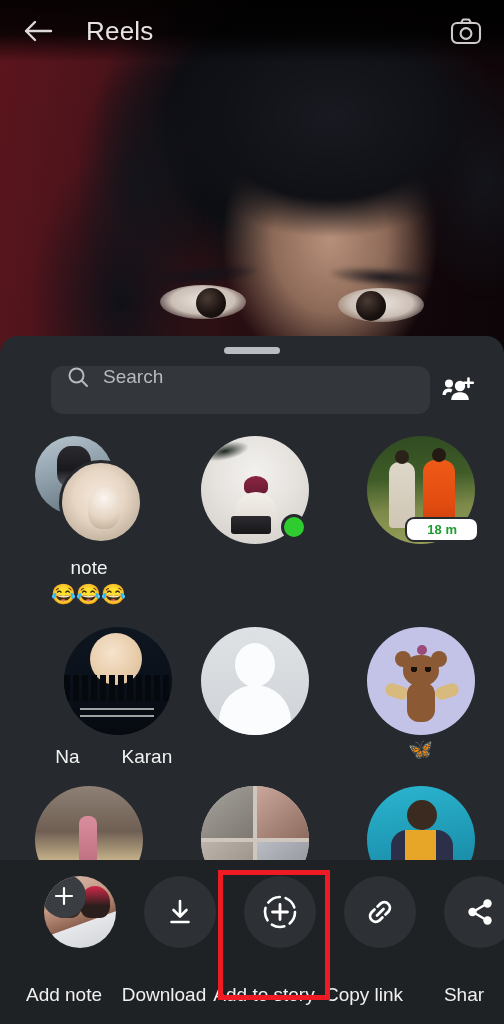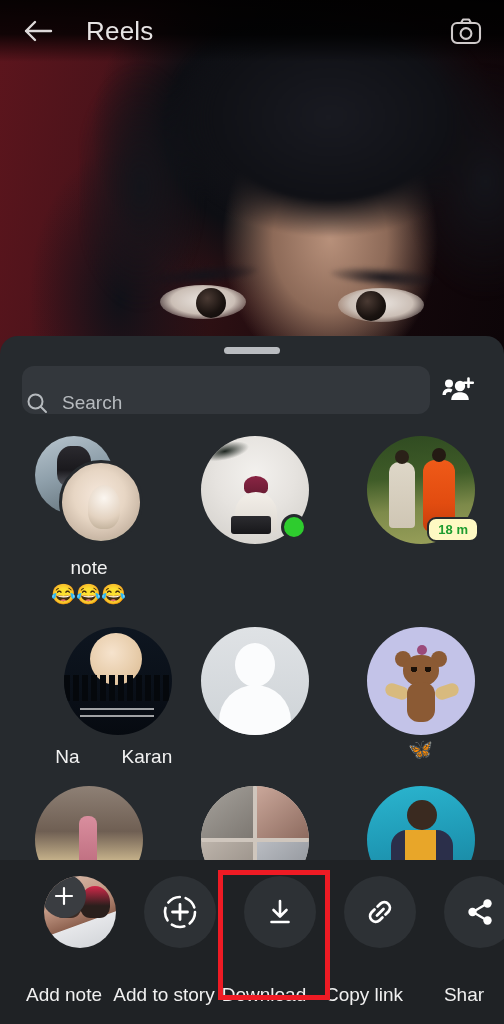--- a/index.html
+++ b/index.html
@@ -49,37 +49,37 @@
   .reels-title { margin-left:28px; color:#e6e3e3; font-size:26px; font-weight:normal; letter-spacing:.2px; }
   .cam-btn { margin-left:auto; width:40px; height:40px; display:flex; align-items:center; justify-content:center; }
 
   
   .sheet { position:absolute; left:0; top:336px; width:504px; height:688px;
            background:#262a2e; border-radius:18px 18px 0 0; z-index:8; overflow:hidden; }
   .handle { width:56px; height:7px; border-radius:4px; background:#b9bcc0; margin:11px auto 0; }
 
   .searchrow { display:flex; align-items:center; padding: 12px 18px 0 22px; }
   .searchbox { flex:1; height:48px; background:#33373c; border-radius:12px;
-               display:flex; align-items:flex-end; padding: 0 4px; gap:14px; }
+               display:flex; align-items:flex-start; padding: 0 16px; gap:14px;margin-left:29px; }
   .search-ph { color:#b6babe; font-size:19px; }
   .addppl { width:56px; height:48px; display:flex; align-items:center; justify-content:center; }
 
   
   .grid { padding: 22px 0 0 0; }
   .row { display:flex; }
   .cell { width:168px; display:flex; flex-direction:column; align-items:center; }
   .av-wrap { position:relative; width:108px; height:108px; }
   .av { width:108px; height:108px; border-radius:50%; overflow:hidden; position:relative; }
   .name { margin-top:11px; color:#f2f2f2; font-size:19px; text-align:center; line-height:25px; max-width:160px; }
   .name.emoji { font-size:20px; margin-top:2px; }
 
   .dot-online { position:absolute; right:2px; bottom:4px; width:26px; height:26px; border-radius:50%;
                 background:#2ecc2e; border:3px solid #262a2e; }
-  .badge-time { position:absolute; right:-4px; bottom:2px; background:#fef9c3; color:#1d9c2f;
-                font-size:13px; font-weight:bold; padding:3px 9px; border-radius:9px; border:2px solid #262a2e; }
+  .badge-time { position:absolute; right:-4px; bottom:2px; background:#ffffff; color:#1d9c2f;
+                font-size:13px; font-weight:bold; padding:3px 20px; border-radius:9px; border:2px solid #262a2e; }
 
   
   .a-busy-back { position:absolute; left:0; top:0; width:78px; height:78px; border-radius:50%; overflow:hidden;
       background: linear-gradient(160deg,#b9c6cf 0%,#8fa0ab 45%,#5c6a72 100%); }
   .a-busy-back::after { content:""; position:absolute; left:22px; top:10px; width:34px; height:40px; border-radius:40% 40% 30% 30%;
       background: linear-gradient(180deg,#2b2a2f 0%,#1a191d 60%,#56585f 100%); }
   .a-busy-front { position:absolute; right:0; bottom:0; width:84px; height:84px; border-radius:50%; overflow:hidden;
       border:3px solid #262a2e;
       background: radial-gradient(circle at 48% 42%, #f6e8dc 0%, #e7d6c4 42%, #cbb9a7 70%, #9fb08c 100%); }
   .a-busy-front::after { content:""; position:absolute; left:26px; top:22px; width:32px; height:44px; border-radius:50% 50% 40% 40%;
@@ -331,36 +331,36 @@
           <svg width="22" height="22" viewBox="0 0 22 22">
             <path d="M11 3 V19 M3 11 H19" stroke="#fff" stroke-width="2.2" stroke-linecap="round"></path>
           </svg>
         </div>
       </div>
       <div class="act-label">Add note</div>
     </div>
 
     <div class="action">
       <div class="act-circle">
+        <svg width="36" height="36" viewBox="0 0 36 36">
+          <path d="M18 7 V22 M11.5 16 L18 22.5 L24.5 16" fill="none" stroke="#fff" stroke-width="2.6" stroke-linecap="round" stroke-linejoin="round"></path>
+          <path d="M9.5 28 H26.5" stroke="#fff" stroke-width="2.6" stroke-linecap="round"></path>
+        </svg>
+      </div>
+      <div class="act-label">Download</div>
+    </div>
+
+    <div class="action">
+      <div class="act-circle">
         <svg width="40" height="40" viewBox="0 0 40 40">
           <circle cx="20" cy="20" r="15" fill="none" stroke="#fff" stroke-width="2.6" stroke-linecap="round" stroke-dasharray="13 6"></circle>
           <path d="M20 12.5 V27.5 M12.5 20 H27.5" stroke="#fff" stroke-width="2.8" stroke-linecap="round"></path>
         </svg>
       </div>
       <div class="act-label">Add to story</div>
-    </div>
-
-    <div class="action">
-      <div class="act-circle">
-        <svg width="36" height="36" viewBox="0 0 36 36">
-          <path d="M18 7 V22 M11.5 16 L18 22.5 L24.5 16" fill="none" stroke="#fff" stroke-width="2.6" stroke-linecap="round" stroke-linejoin="round"></path>
-          <path d="M9.5 28 H26.5" stroke="#fff" stroke-width="2.6" stroke-linecap="round"></path>
-        </svg>
-      </div>
-      <div class="act-label">Download</div>
     </div>
 
     <div class="action">
       <div class="act-circle">
         <svg width="38" height="38" viewBox="0 0 38 38">
           <g fill="none" stroke="#fff" stroke-width="2.8" stroke-linecap="round">
             <path d="M16 22.5 L22.5 16"></path>
             <path d="M13.5 16.5 L10.5 19.5 A5.6 5.6 0 0 0 18.4 27.4 L21.4 24.4"></path>
             <path d="M24.5 21.5 L27.5 18.5 A5.6 5.6 0 0 0 19.6 10.6 L16.6 13.6"></path>
           </g>

